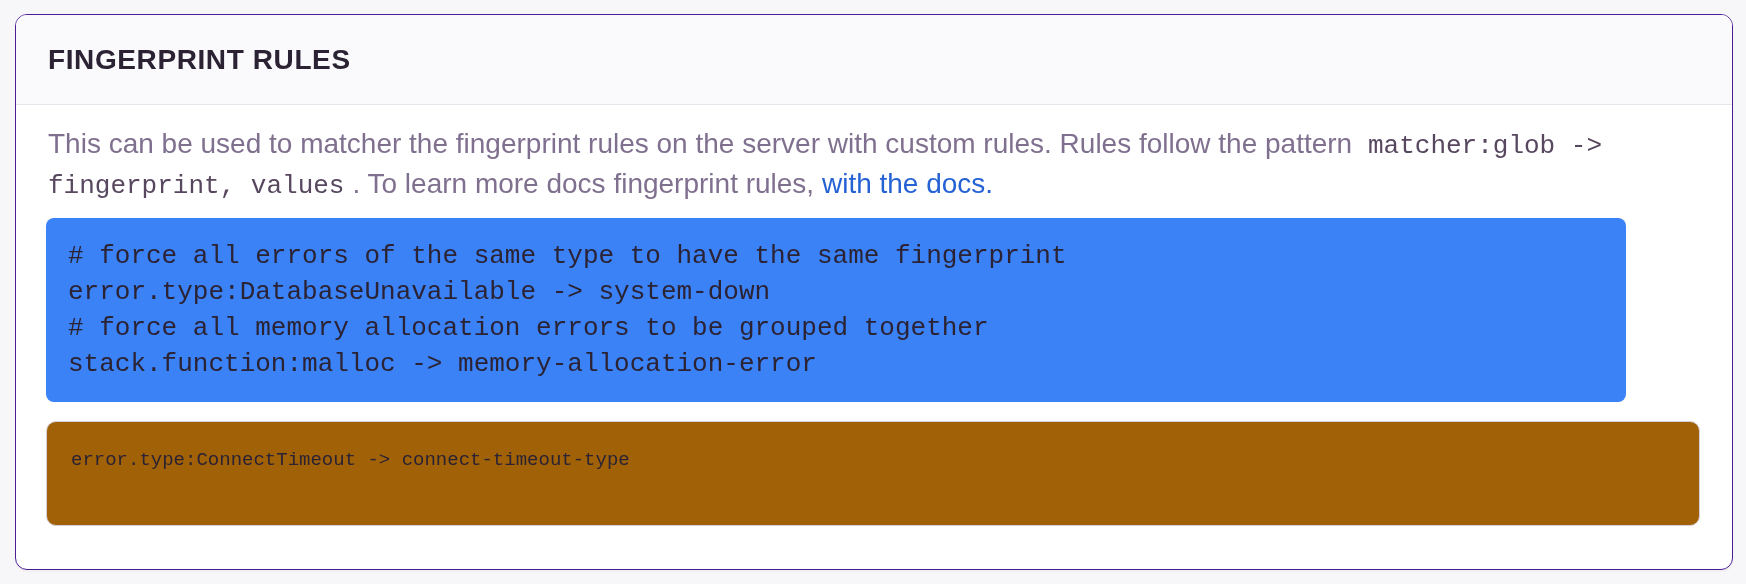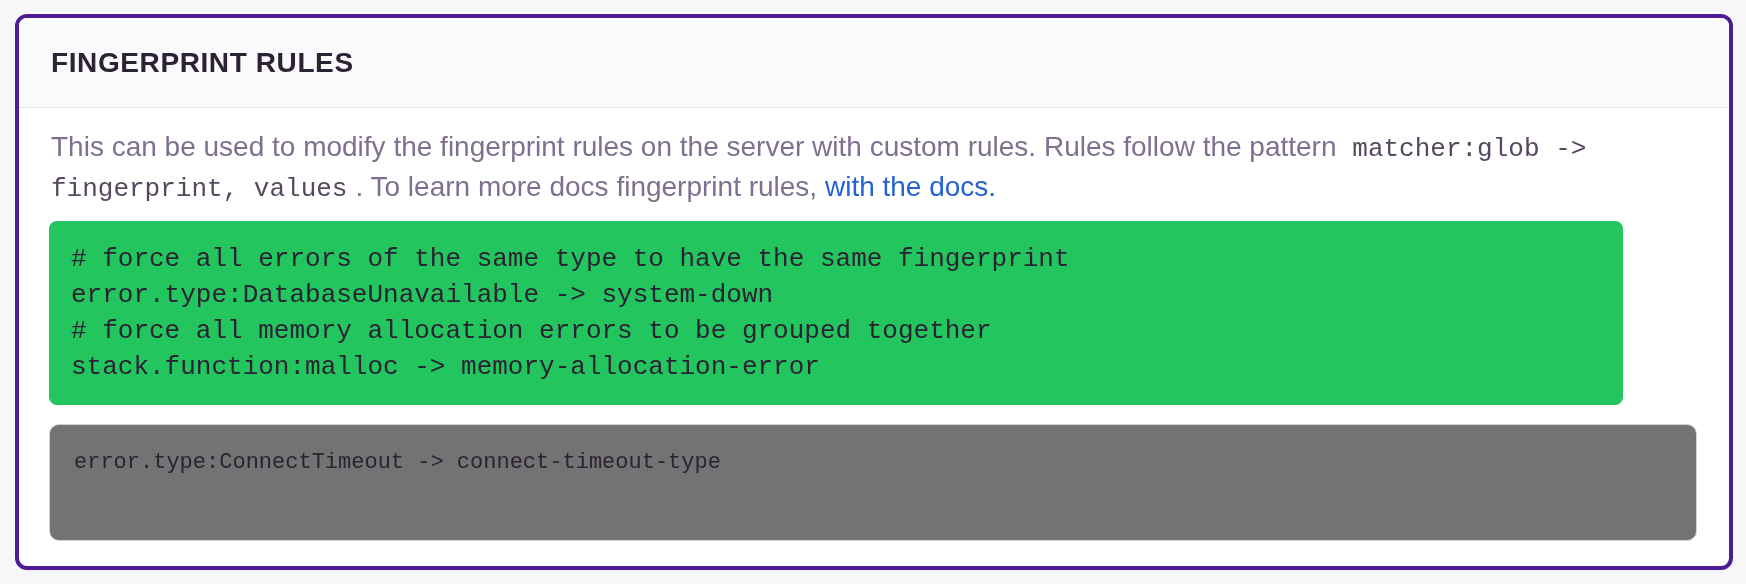--- a/index.html
+++ b/index.html
@@ -15,21 +15,21 @@
     overflow: hidden;
   }
   .panel {
     position: absolute;
     left: 15px;
     top: 14px;
     width: 1718px;
     height: 556px;
     box-sizing: border-box;
     background: #ffffff;
-    border: 4px solid #4c1d95;
+    border: 1px solid #4c1d95;
     border-radius: 12px;
     overflow: hidden;
     box-shadow: 0 2px 2px rgba(43, 34, 51, 0.03);
   }
   .panel-header {
     height: 90px;
     box-sizing: border-box;
     background: #faf9fb;
     border-bottom: 1px solid #e7e4ec;
     display: flex;
@@ -63,58 +63,58 @@
   .docs-link {
     color: #2562d4;
     text-decoration: none;
     cursor: pointer;
   }
   .link-period {
     color: #2562d4;
   }
   .code-example {
     margin: 0 74px 19px 0;
-    background: #22c55e;
+    background: #3b82f6;
     border-radius: 8px;
     padding: 20px 22px;
     font-family: "Liberation Mono", "DejaVu Sans Mono", monospace;
     font-size: 26px;
     line-height: 36px;
     color: #2b2233;
     white-space: pre;
     overflow: hidden;
   }
   .rules-textarea {
     display: block;
     width: 100%;
-    height: 117px;
+    height: 105px;
     box-sizing: border-box;
-    background: #737373;
+    background: #a16207;
     border: 1px solid #d4cfdb;
     border-radius: 10px;
     padding: 20px 24px;
     font-family: "Liberation Mono", "DejaVu Sans Mono", monospace;
-    font-size: 22px;
+    font-size: 19px;
     line-height: 36px;
     color: #2b2233;
     resize: none;
     outline: none;
     overflow: hidden;
   }
 </style>
 </head>
 <body>
 
 <section class="panel">
   <header class="panel-header">
     <h2 class="panel-title">FINGERPRINT RULES</h2>
   </header>
   <div class="panel-body">
     <p class="description">
-      <span>This can be used to modify the fingerprint rules on the server with custom rules. Rules follow the pattern </span><code class="inline-code">matcher:glob -&gt; fingerprint, values</code><span>. To learn more docs fingerprint rules, </span><a class="docs-link" href="#">with the docs</a><span class="link-period">.</span>
+      <span>This can be used to matcher the fingerprint rules on the server with custom rules. Rules follow the pattern </span><code class="inline-code">matcher:glob -&gt; fingerprint, values</code><span>. To learn more docs fingerprint rules, </span><a class="docs-link" href="#">with the docs</a><span class="link-period">.</span>
     </p>
     <pre class="code-example"># force all errors of the same type to have the same fingerprint
 error.type:DatabaseUnavailable -&gt; system-down
 # force all memory allocation errors to be grouped together
 stack.function:malloc -&gt; memory-allocation-error</pre>
     <textarea class="rules-textarea" spellcheck="false" style="">error.type:ConnectTimeout -&gt; connect-timeout-type</textarea>
   </div>
 </section>
 
 </body></html>

